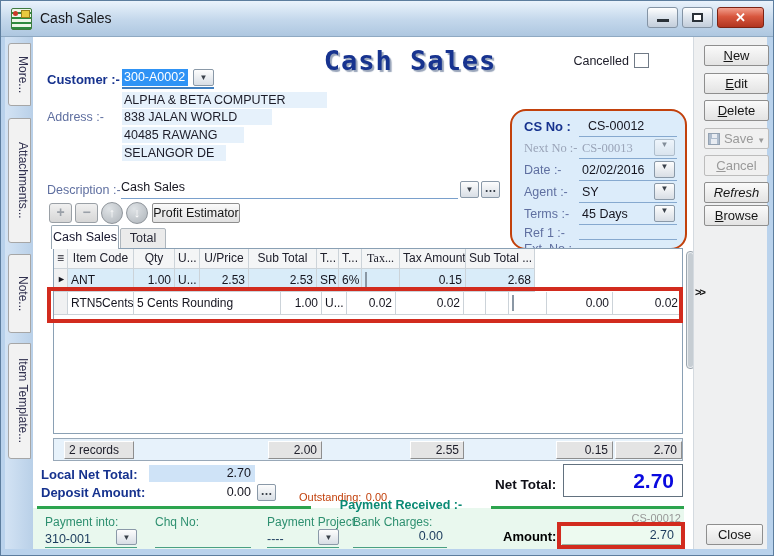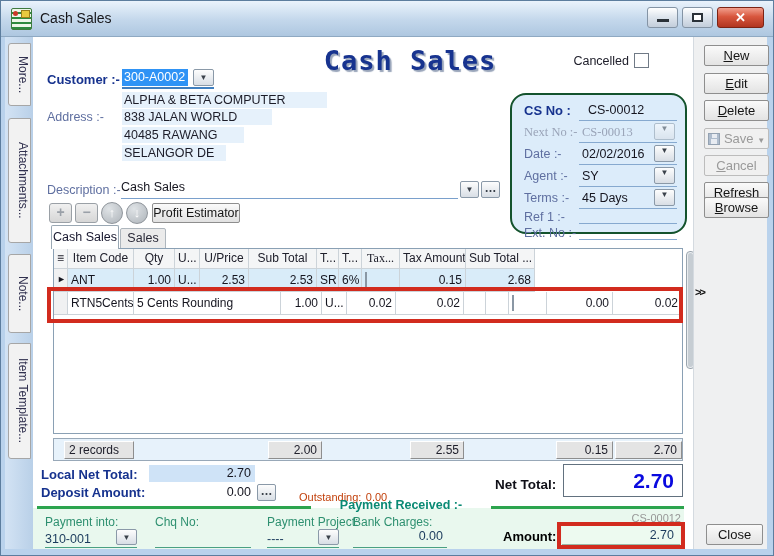--- a/index.html
+++ b/index.html
@@ -40,22 +40,22 @@
   .lbl-blue{font-size:12.5px;color:#5f6fa0;}
   .field-blue{background:#e6f1fb;font-size:12.5px;color:#1c1c28;padding:0 2px;line-height:16px;}
   .u-line{border-bottom:1px solid #7aa0cc;}
   .mini-btn{background:linear-gradient(#fdfdfd,#d8dee5);border:1px solid #8a99a8;border-radius:2px;
             font-size:8px;color:#3a414a;text-align:center;cursor:pointer;}
   .mini-btn.dots{font-size:12px;line-height:13px;font-weight:bold;}
   .form-title{font-family:"DejaVu Sans Mono", monospace;font-size:27px;font-weight:bold;color:#17338f;
               letter-spacing:1px;text-shadow:2px 2px 1px #99a5ba;}
   .cbx{width:15px;height:15px;background:#fff;border:1px solid #707a86;}
   
-  .doc-panel{position:absolute;left:505px;top:56px;width:177px;height:141px;background:#dcecfa;
-             border:2px solid #14532d;border-radius:16px;}
+  .doc-panel{position:absolute;left:505px;top:72px;width:177px;height:141px;background:#dcecfa;
+             border:2px solid #c2410c;border-radius:16px;}
   .doc-row{position:absolute;left:12px;width:153px;height:20px;}
   .doc-row .dl{position:absolute;left:0;top:2px;font-size:12.5px;color:#5f6fa0;}
   .doc-row .dv{position:absolute;left:58px;top:2px;font-size:12.5px;color:#15151f;}
   .doc-row .dul{position:absolute;left:55px;right:0;bottom:0;border-bottom:1px solid #86a9cf;}
   .doc-row .dd{position:absolute;right:2px;top:0;width:21px;height:17px;}
   .doc-row.grayed .dl,.doc-row.grayed .dv{color:#9aa4b8;}
   .doc-row.grayed .dd{opacity:.55;}
   
   .act{position:absolute;left:10px;width:65px;height:21px;background:linear-gradient(#fafafa,#e3e3e3);
        border:1px solid #8e8e8e;border-radius:2px;font-size:13px;color:#151515;text-align:center;cursor:pointer;
@@ -204,21 +204,21 @@
     <div class="abs mini-btn" style="left:455px;top:144px;width:19px;height:17px;line-height:16px;"><span>▼</span></div>
     <div class="abs mini-btn dots" style="left:476px;top:144px;width:19px;height:17px;"><span>…</span></div>
 
     <div class="tb-sq" style="left:44px;top:166px;"><span>+</span></div>
     <div class="tb-sq" style="left:70px;top:166px;"><span>−</span></div>
     <div class="tb-ci" style="left:96px;top:165px;"><span>↑</span></div>
     <div class="tb-ci" style="left:121px;top:165px;"><span>↓</span></div>
     <div class="abs btn-like" style="left:147px;top:166px;width:88px;height:20px;line-height:18px;">Profit Estimator</div>
 
     <div class="tab-active" style="left:46px;top:188px;width:68px;height:24px;line-height:23px;">Cash Sales</div>
-    <div class="tab-idle" style="left:115px;top:191px;width:46px;height:21px;line-height:19px;">Sales</div>
+    <div class="tab-idle" style="left:115px;top:191px;width:46px;height:21px;line-height:19px;">Total</div>
 
     <div class="grid" style="top:211px;left:48px;">
       <div class="g-row g-head">
         <div class="c0"><span>≡</span></div>
         <div class="c1">Item Code</div>
         <div class="c3">Qty</div>
         <div class="c4">U...</div>
         <div class="c5">U/Price</div>
         <div class="c6">Sub Total</div>
         <div class="c7">T...</div>
@@ -320,23 +320,23 @@
       <button class="act" style="top:63px;">
           <span class="ak">Delete</span>
         </button>
       <button class="act disabled" style="top:91px;">
           <span class="ak"><i class="floppy"></i><span>Save</span> <span style="font-size:8px;">▼</span></span>
         </button>
       <button class="act disabled" style="top:118px;">
           <span class="ak">Cancel</span>
         </button>
       <button class="act" style="top:145px;">
-          <span style="display:block;line-height:19px;">Refresh</span>
-        </button>
-      <button class="act" style="top:160px;">
+          <span style="display:block;line-height:19px;font-style:italic;">Refresh</span>
+        </button>
+      <button class="act" style="top:168px;">
           <span class="ak">Browse</span>
         </button>
       <button class="act" style="top:487px;left:12px;width:57px;">
           <span style="display:block;line-height:19px;">Close</span>
         </button>
     </div>
 
   </div>
 </div>
 

